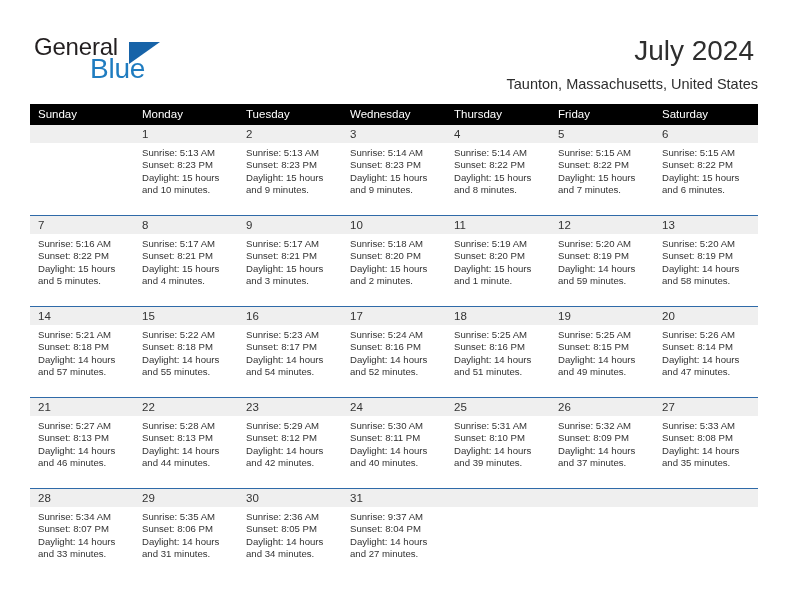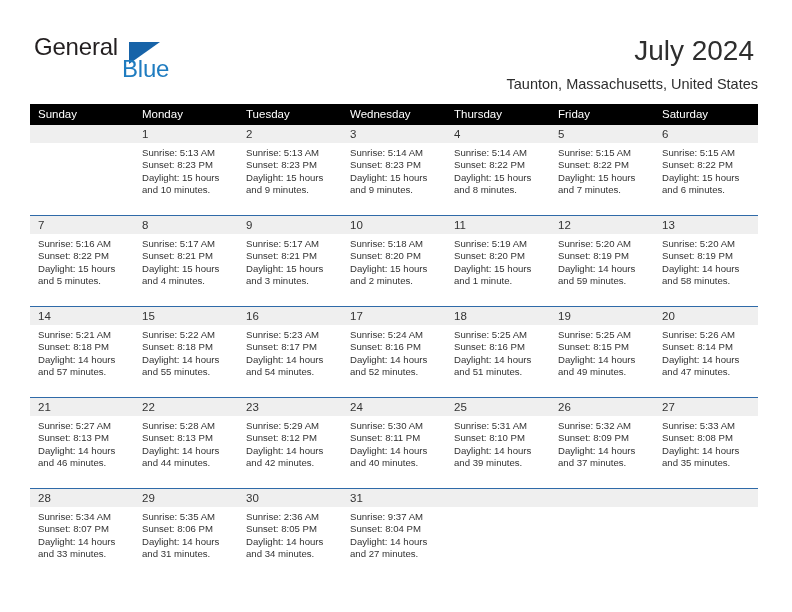--- a/index.html
+++ b/index.html
@@ -42,26 +42,25 @@
     font-size: 24px;
     color: #231f20;
     letter-spacing: -0.2px;
     line-height: 26px;
     font-family: "Liberation Sans", sans-serif;
   }
   .logo-blue {
     position: absolute;
     left: 56px;
     top: 22px;
-    font-size: 24px;
+    font-size: 28px;
     color: #1f7cc0;
     letter-spacing: -0.2px;
     line-height: 26px;
     font-family: "Liberation Sans", sans-serif;
-    margin-left: 32px;
   }
   .logo-triangle {
     position: absolute;
     left: 95px;
     top: 8px;
     width: 0;
     height: 0;
     border-left: 31px solid #1763a8;
     border-bottom: 22px solid transparent;
   }

